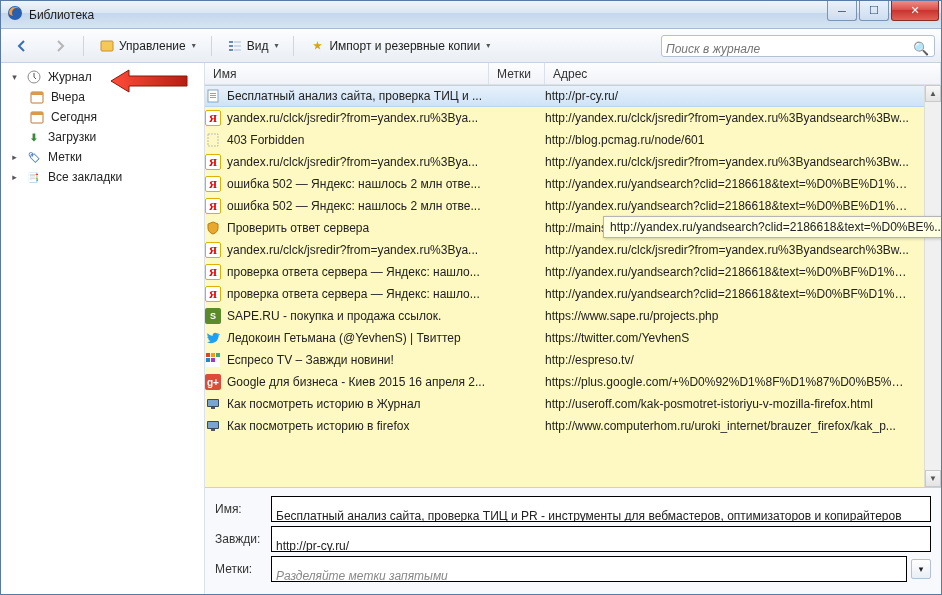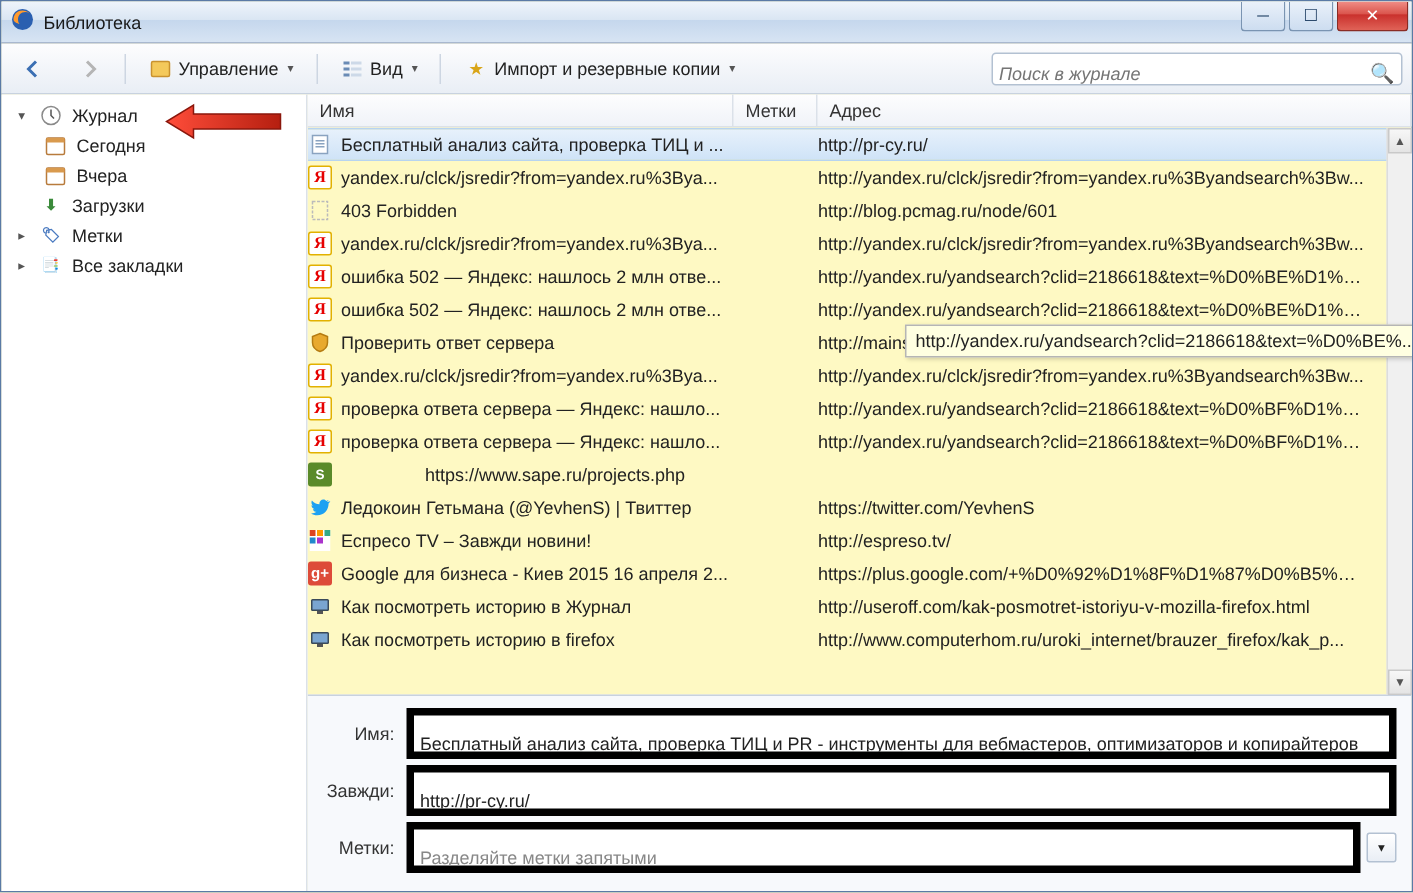--- a/index.html
+++ b/index.html
@@ -35,23 +35,23 @@
 .row.sel{background:linear-gradient(180deg,#e7f1fb,#cfe3f7);border-top:1px solid #b7d4f0;border-bottom:1px solid #b7d4f0}
 .row .favicon{width:16px;height:16px;flex:0 0 16px;margin-right:6px;display:flex;align-items:center;justify-content:center;font-size:10px}
 .row .rname{width:262px;overflow:hidden;text-overflow:ellipsis;white-space:nowrap}
 .row .rtags{width:56px}
 .row .raddr{flex:1;overflow:hidden;text-overflow:ellipsis;white-space:nowrap;padding-right:30px}
 .scrollbar{position:absolute;right:0;top:0;bottom:0;width:17px;background:#f0f0f0;border-left:1px solid #dcdcdc}
 .scroll-arrow{height:17px;background:linear-gradient(180deg,#f7f7f7,#e4e4e4);border:1px solid #c9c9c9;display:flex;align-items:center;justify-content:center;font-size:8px;color:#555}
 .tooltip{position:absolute;left:398px;top:131px;background:#ffffe1;border:1px solid #b5b5b5;padding:3px 6px;white-space:nowrap;z-index:10;box-shadow:1px 1px 3px rgba(0,0,0,.2)}
 .details{border-top:1px solid #c8d2df;background:#f7f9fc;padding:8px 10px}
 .drow{display:flex;align-items:center;margin-bottom:4px}
-.drow label{width:48px;text-align:right;margin-right:8px;color:#333}
-.drow .field{flex:1;height:20px;border:5px solid #000000;background:#fff;padding:12px 4px;overflow:hidden;text-overflow:ellipsis;white-space:nowrap}
-.drow .field.ph{color:#888;}
+.drow label{width:48px;text-align:left;margin-right:8px;color:#333}
+.drow .field{flex:1;height:20px;border:1px solid #000000;background:#fff;padding:12px 4px;overflow:hidden;text-overflow:ellipsis;white-space:nowrap}
+.drow .field.ph{color:#888;font-style:italic}
 .drow .more{width:20px;height:20px;margin-left:4px;border:1px solid #b3c1d2;background:linear-gradient(180deg,#fff,#e9eef5);display:flex;align-items:center;justify-content:center;font-size:9px;border-radius:2px}
 
 .ico{width:16px;height:16px;display:inline-flex;align-items:center;justify-content:center;border-radius:2px;font-size:10px;font-weight:bold}
 </style>
 </head>
 <body>
 
 <div class="window">
 
   <div class="titlebar">
@@ -127,30 +127,30 @@
           </span>
         <span>Журнал</span>
       </div>
       <div class="tree-item lvl1">
         <span class="ico">
             <svg width="14" height="14" viewBox="0 0 14 14">
               <rect x="1" y="2" width="12" height="11" rx="1" fill="#fff" stroke="#b87b3c"></rect>
               <rect x="1" y="2" width="12" height="3" fill="#d99a4e"></rect>
             </svg>
           </span>
-        <span>Сегодня</span>
+        <span>Вчера</span>
       </div>
       <div class="tree-item lvl1">
         <span class="ico">
             <svg width="14" height="14" viewBox="0 0 14 14">
               <rect x="1" y="2" width="12" height="11" rx="1" fill="#fff" stroke="#b87b3c"></rect>
               <rect x="1" y="2" width="12" height="3" fill="#d99a4e"></rect>
             </svg>
           </span>
-        <span>Вчера</span>
+        <span>Сегодня</span>
       </div>
       <div class="tree-item">
         <span class="expander"></span>
         <span class="ico" style="color:#3a8a3a">⬇</span>
         <span>Загрузки</span>
       </div>
       <div class="tree-item">
         <span class="expander">▸</span>
         <span class="ico" style="color:#4a7ac0">🏷</span>
         <span>Метки</span>
@@ -250,20 +250,21 @@
             <span class="raddr">http://yandex.ru/yandsearch?clid=2186618&amp;text=%D0%BF%D1%8...</span>
           </div>
           <div class="row">
             <span class="favicon ico" style="background: rgb(255, 255, 255); border: 1px solid rgb(226, 177, 0); color: rgb(230, 0, 0); font-family: serif; font-size: 11px; font-weight: bold;">Я</span>
             <span class="rname">проверка ответа сервера — Яндекс: нашло...</span>
             <span class="rtags"></span>
             <span class="raddr">http://yandex.ru/yandsearch?clid=2186618&amp;text=%D0%BF%D1%8...</span>
           </div>
           <div class="row">
             <span class="favicon ico" style="background: rgb(90, 138, 42); color: rgb(255, 255, 255); font-size: 9px;">S</span>
+            <span class="rname">SAPE.RU - покупка и продажа ссылок.</span>
             <span class="rtags"></span>
             <span class="raddr">https://www.sape.ru/projects.php</span>
           </div>
           <div class="row">
             <span class="favicon ico">
               <svg width="14" height="14" viewBox="0 0 14 14">
                 <path d="M13 3c-.5.2-1 .4-1.5.4.5-.3 1-.8 1.2-1.4-.5.3-1 .5-1.6.6C10.6 2 10 1.7 9.2 1.7c-1.4 0-2.6 1.2-2.6 2.6 0 .2 0 .4.1.6C4.6 4.8 2.8 3.8 1.6 2.3c-.2.4-.3.8-.3 1.3 0 .9.5 1.7 1.2 2.2-.4 0-.8-.1-1.2-.3 0 1.3.9 2.3 2.1 2.6-.2.1-.5.1-.7.1-.2 0-.3 0-.5-.1.3 1 1.3 1.8 2.4 1.8-1 .7-2.1 1.1-3.3 1.1H1c1.2.8 2.6 1.2 4.1 1.2 4.9 0 7.6-4.1 7.6-7.6v-.3c.5-.4 1-.9 1.3-1.4z" fill="#1da1f2"></path>
               </svg>
             </span>
             <span class="rname">Ледокоин Гетьмана (@YevhenS) | Твиттер</span>

